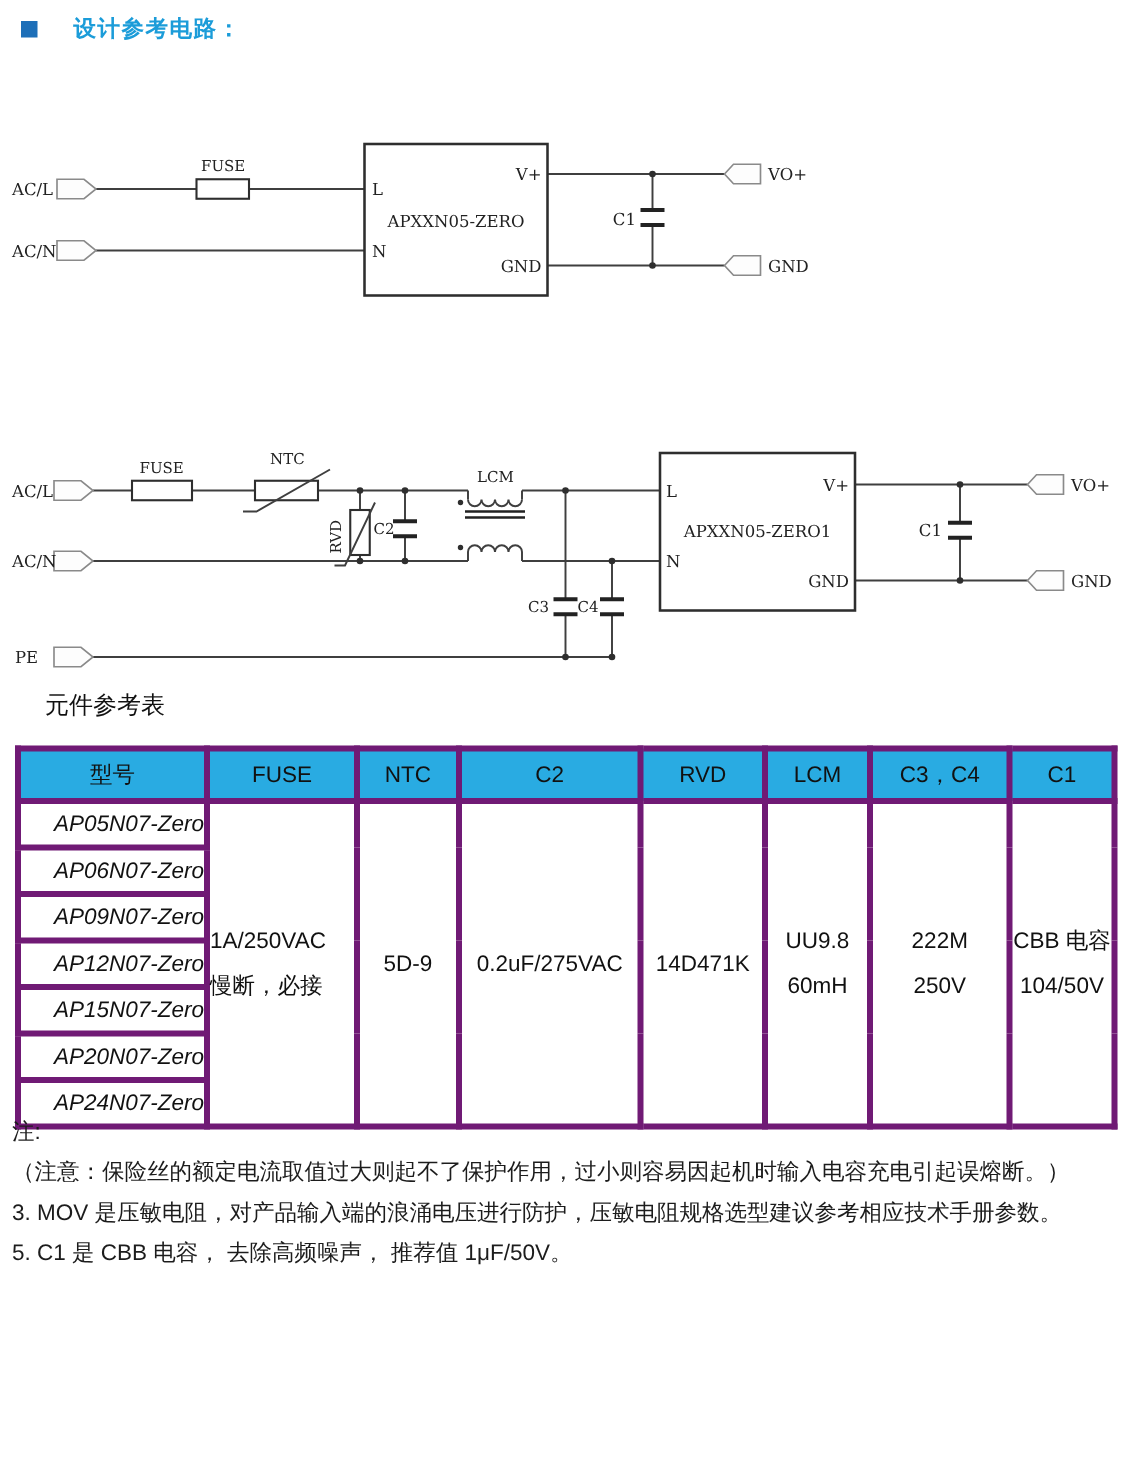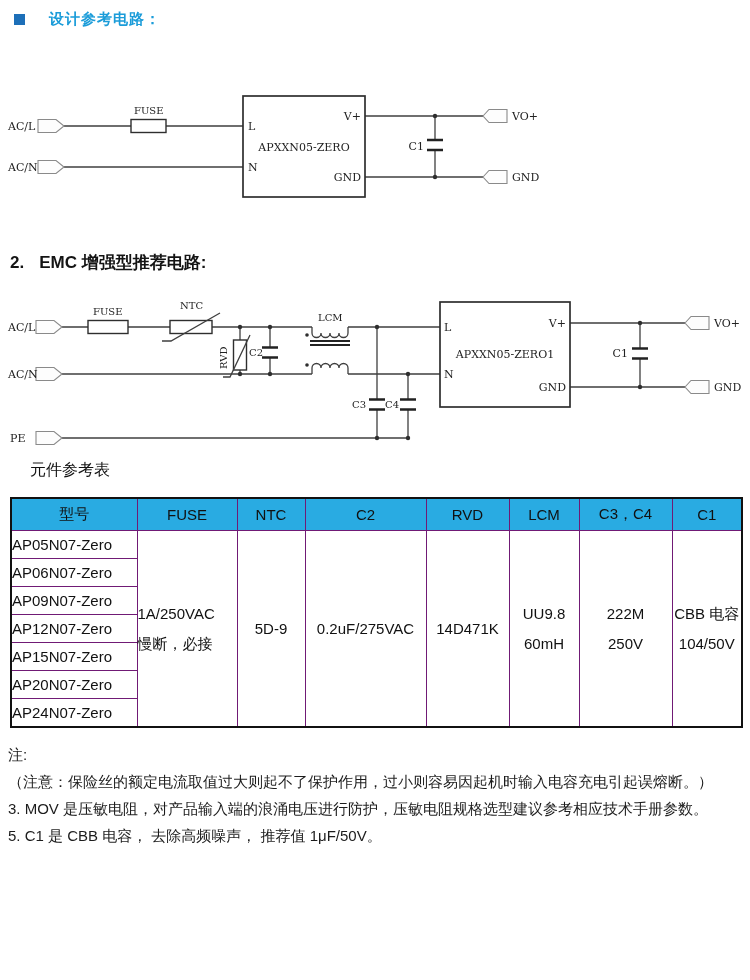--- a/index.html
+++ b/index.html
@@ -26,23 +26,23 @@
   .capbar{stroke:#222;stroke-width:2.6;fill:none;}
   .corebar{stroke:#222;stroke-width:1.8;fill:none;}
   .dot{fill:#2e2e2e;}
   text.clabel{font-family:"DejaVu Serif",serif;font-size:11px;fill:#222;}
   text.slabel{font-family:"DejaVu Serif",serif;font-size:10px;fill:#222;}
   
   table.ref{
     position:absolute;top:497px;left:10px;width:731px;border-collapse:collapse;
     table-layout:fixed;font-size:15px;color:#111;border:2px solid #111;
   }
-  table.ref th,table.ref td{border:1px solid #701a75;padding:0;}
+  table.ref th,table.ref td{border:4px solid #701a75;padding:0;}
   table.ref th{background:#29abe2;font-weight:normal;height:31px;text-align:center;}
-  td.model{height:27px;text-align:left;}
+  td.model{height:27px;text-align:right;font-style:italic;}
   td.val{text-align:center;vertical-align:middle;line-height:2.0;}
   td.val-left{text-align:left;padding-left:9px;vertical-align:middle;line-height:2.0;}
   td .ln{display:block;line-height:2.0;}
   
   .notes{position:absolute;top:741px;left:8px;width:737px;font-size:15px;line-height:27px;color:#1c1c1c;}
   .notes p{margin:0;}
 </style>
 </head>
 <body>
 
@@ -91,23 +91,20 @@
     <g>
       <polygon class="conn" points="483,31 489,24.5 507,24.5 507,37.5 489,37.5"></polygon>
       <text class="clabel" x="512" y="35">VO+</text>
     </g>
     <g>
       <polygon class="conn" points="483,92 489,85.5 507,85.5 507,98.5 489,98.5"></polygon>
       <text class="clabel" x="512" y="96">GND</text>
     </g>
   </svg>
 
-  <div class="sec-heading" id="sec2">
-    <span class="sec-num">2.</span><span>EMC 增强型推荐电路:</span>
-  </div>
 
   <svg id="circuit2" class="circuit" width="750" height="172" viewBox="0 0 750 172">
     <g>
       <path class="wire" d="M62 39 H88 M128 39 H170 M212 39 H312"></path>
       <path class="wire" d="M62 86 H312"></path>
       <path class="wire" d="M348 39 H440 M348 86 H440"></path>
       <path class="wire" d="M62 150 H408"></path>
       <path class="wire" d="M570 35 H685 M570 99 H685"></path>
     </g>
     <g>

